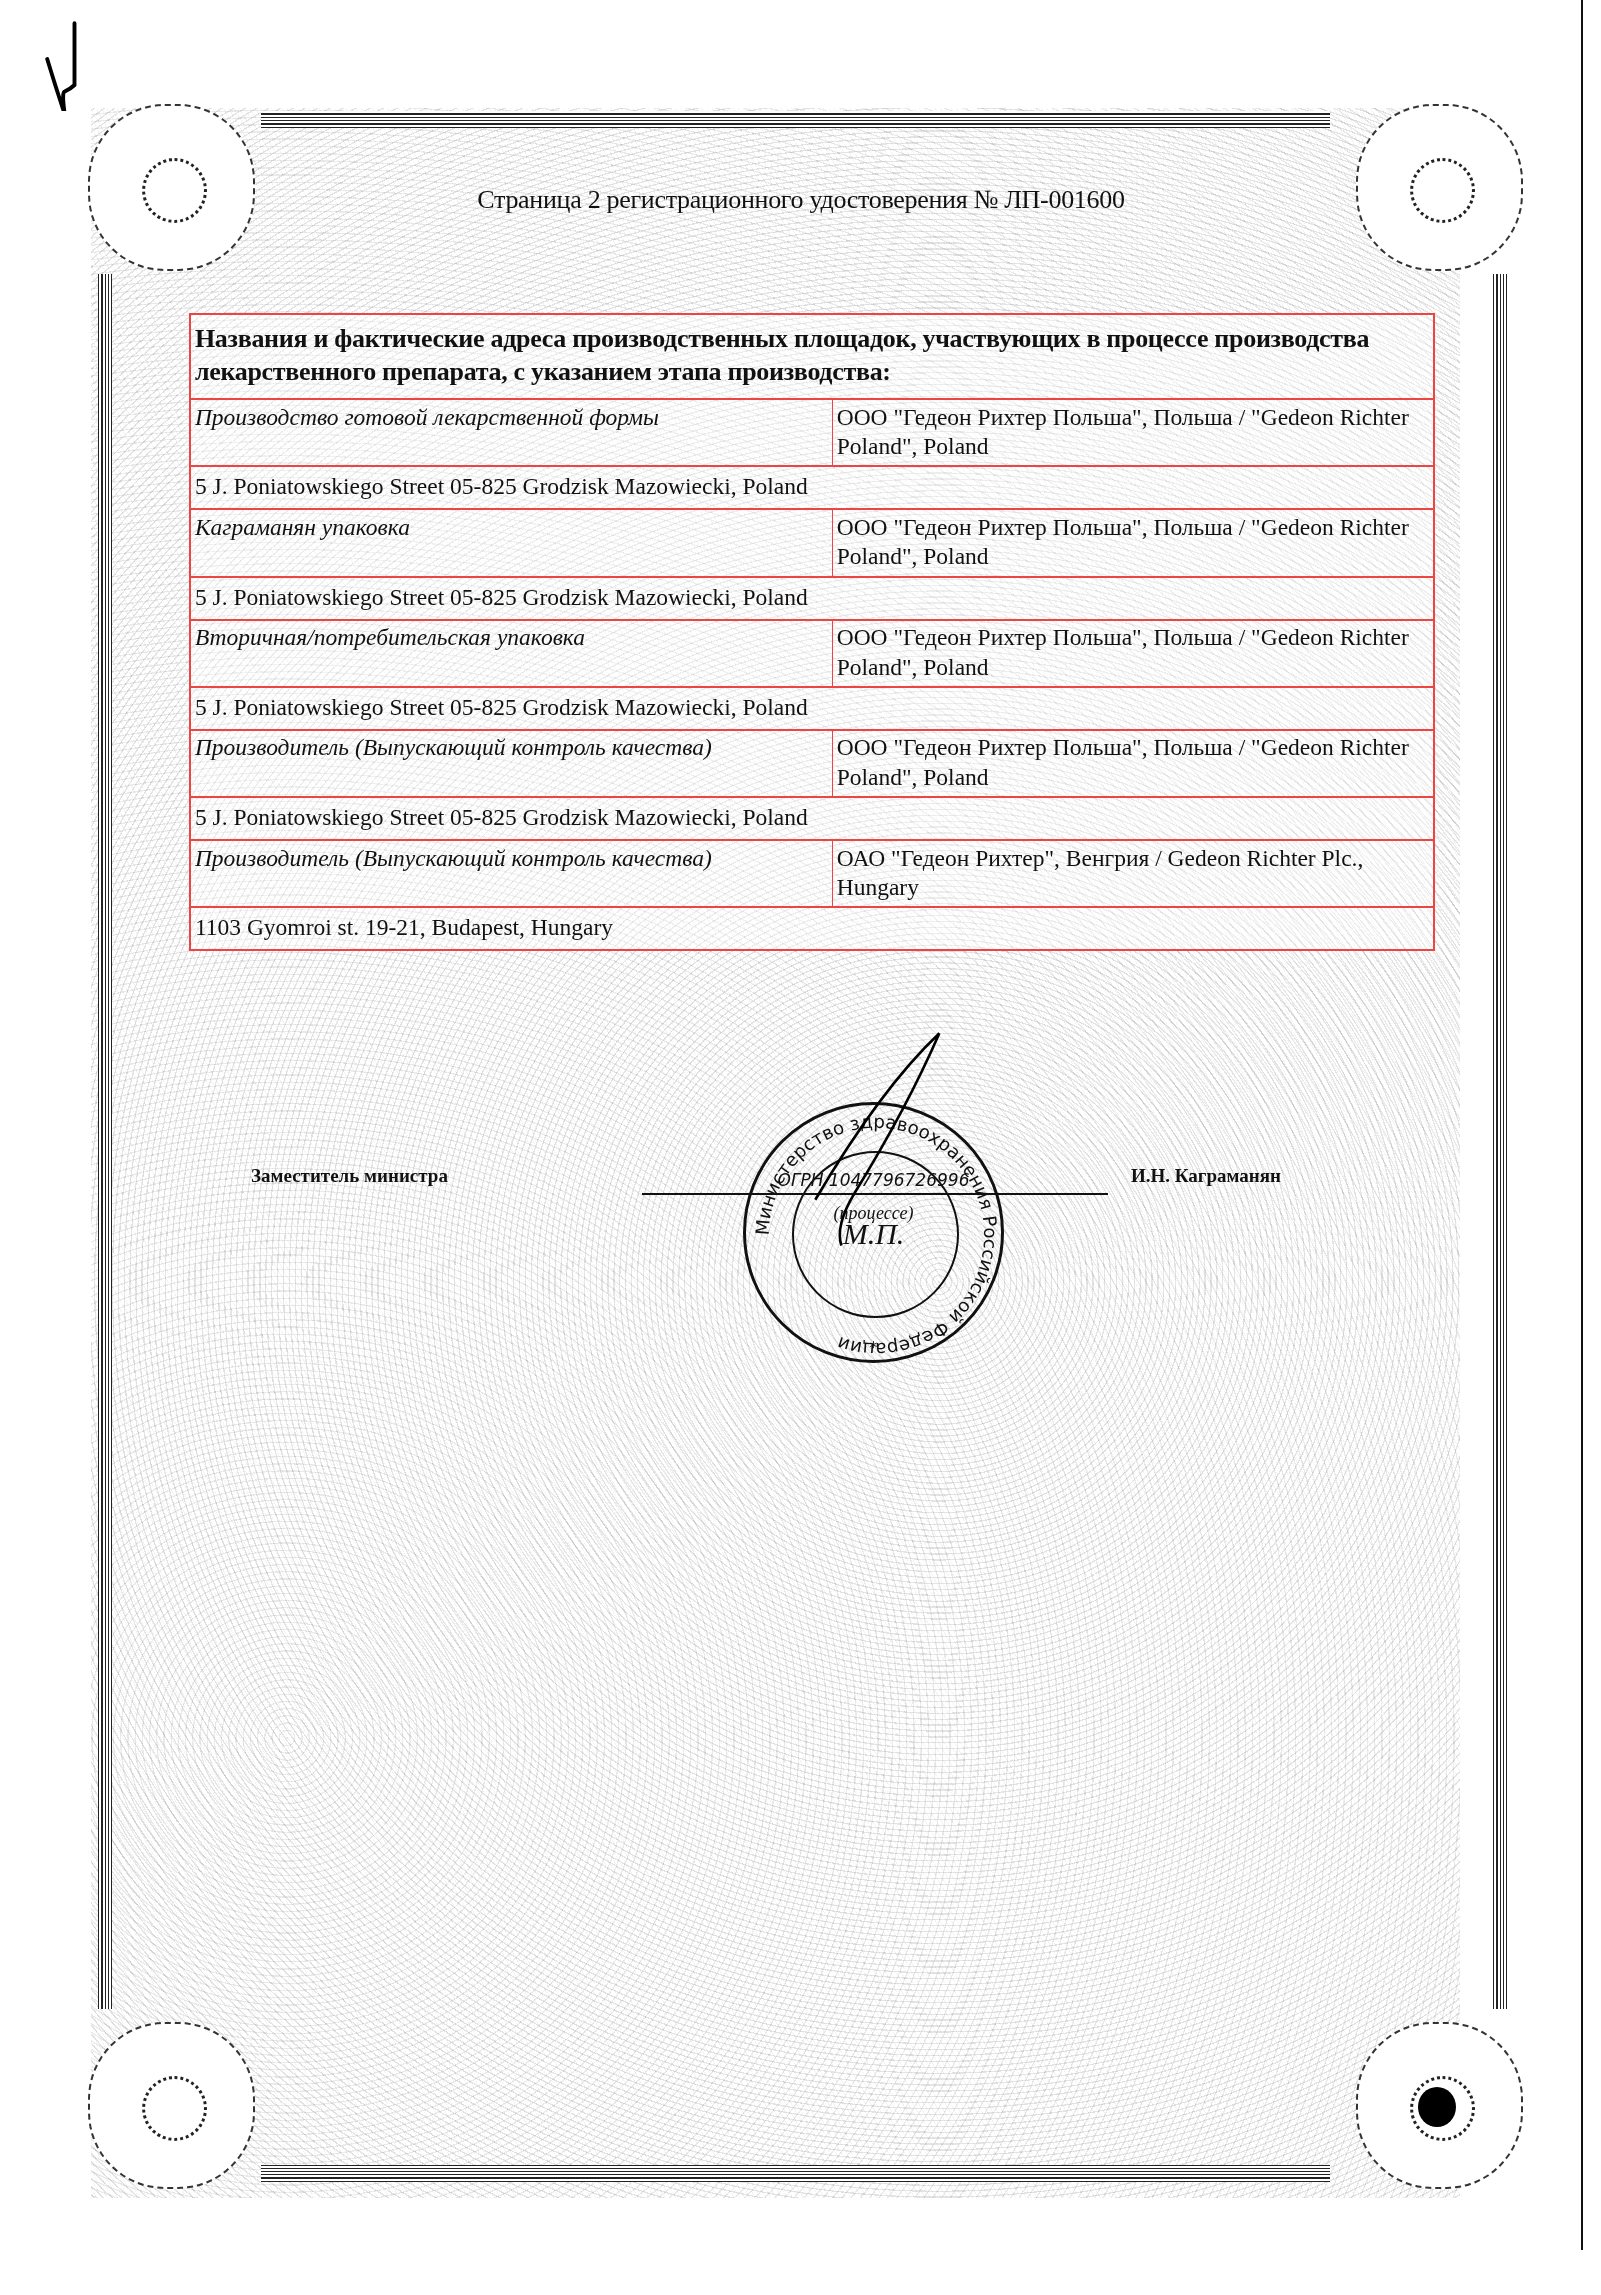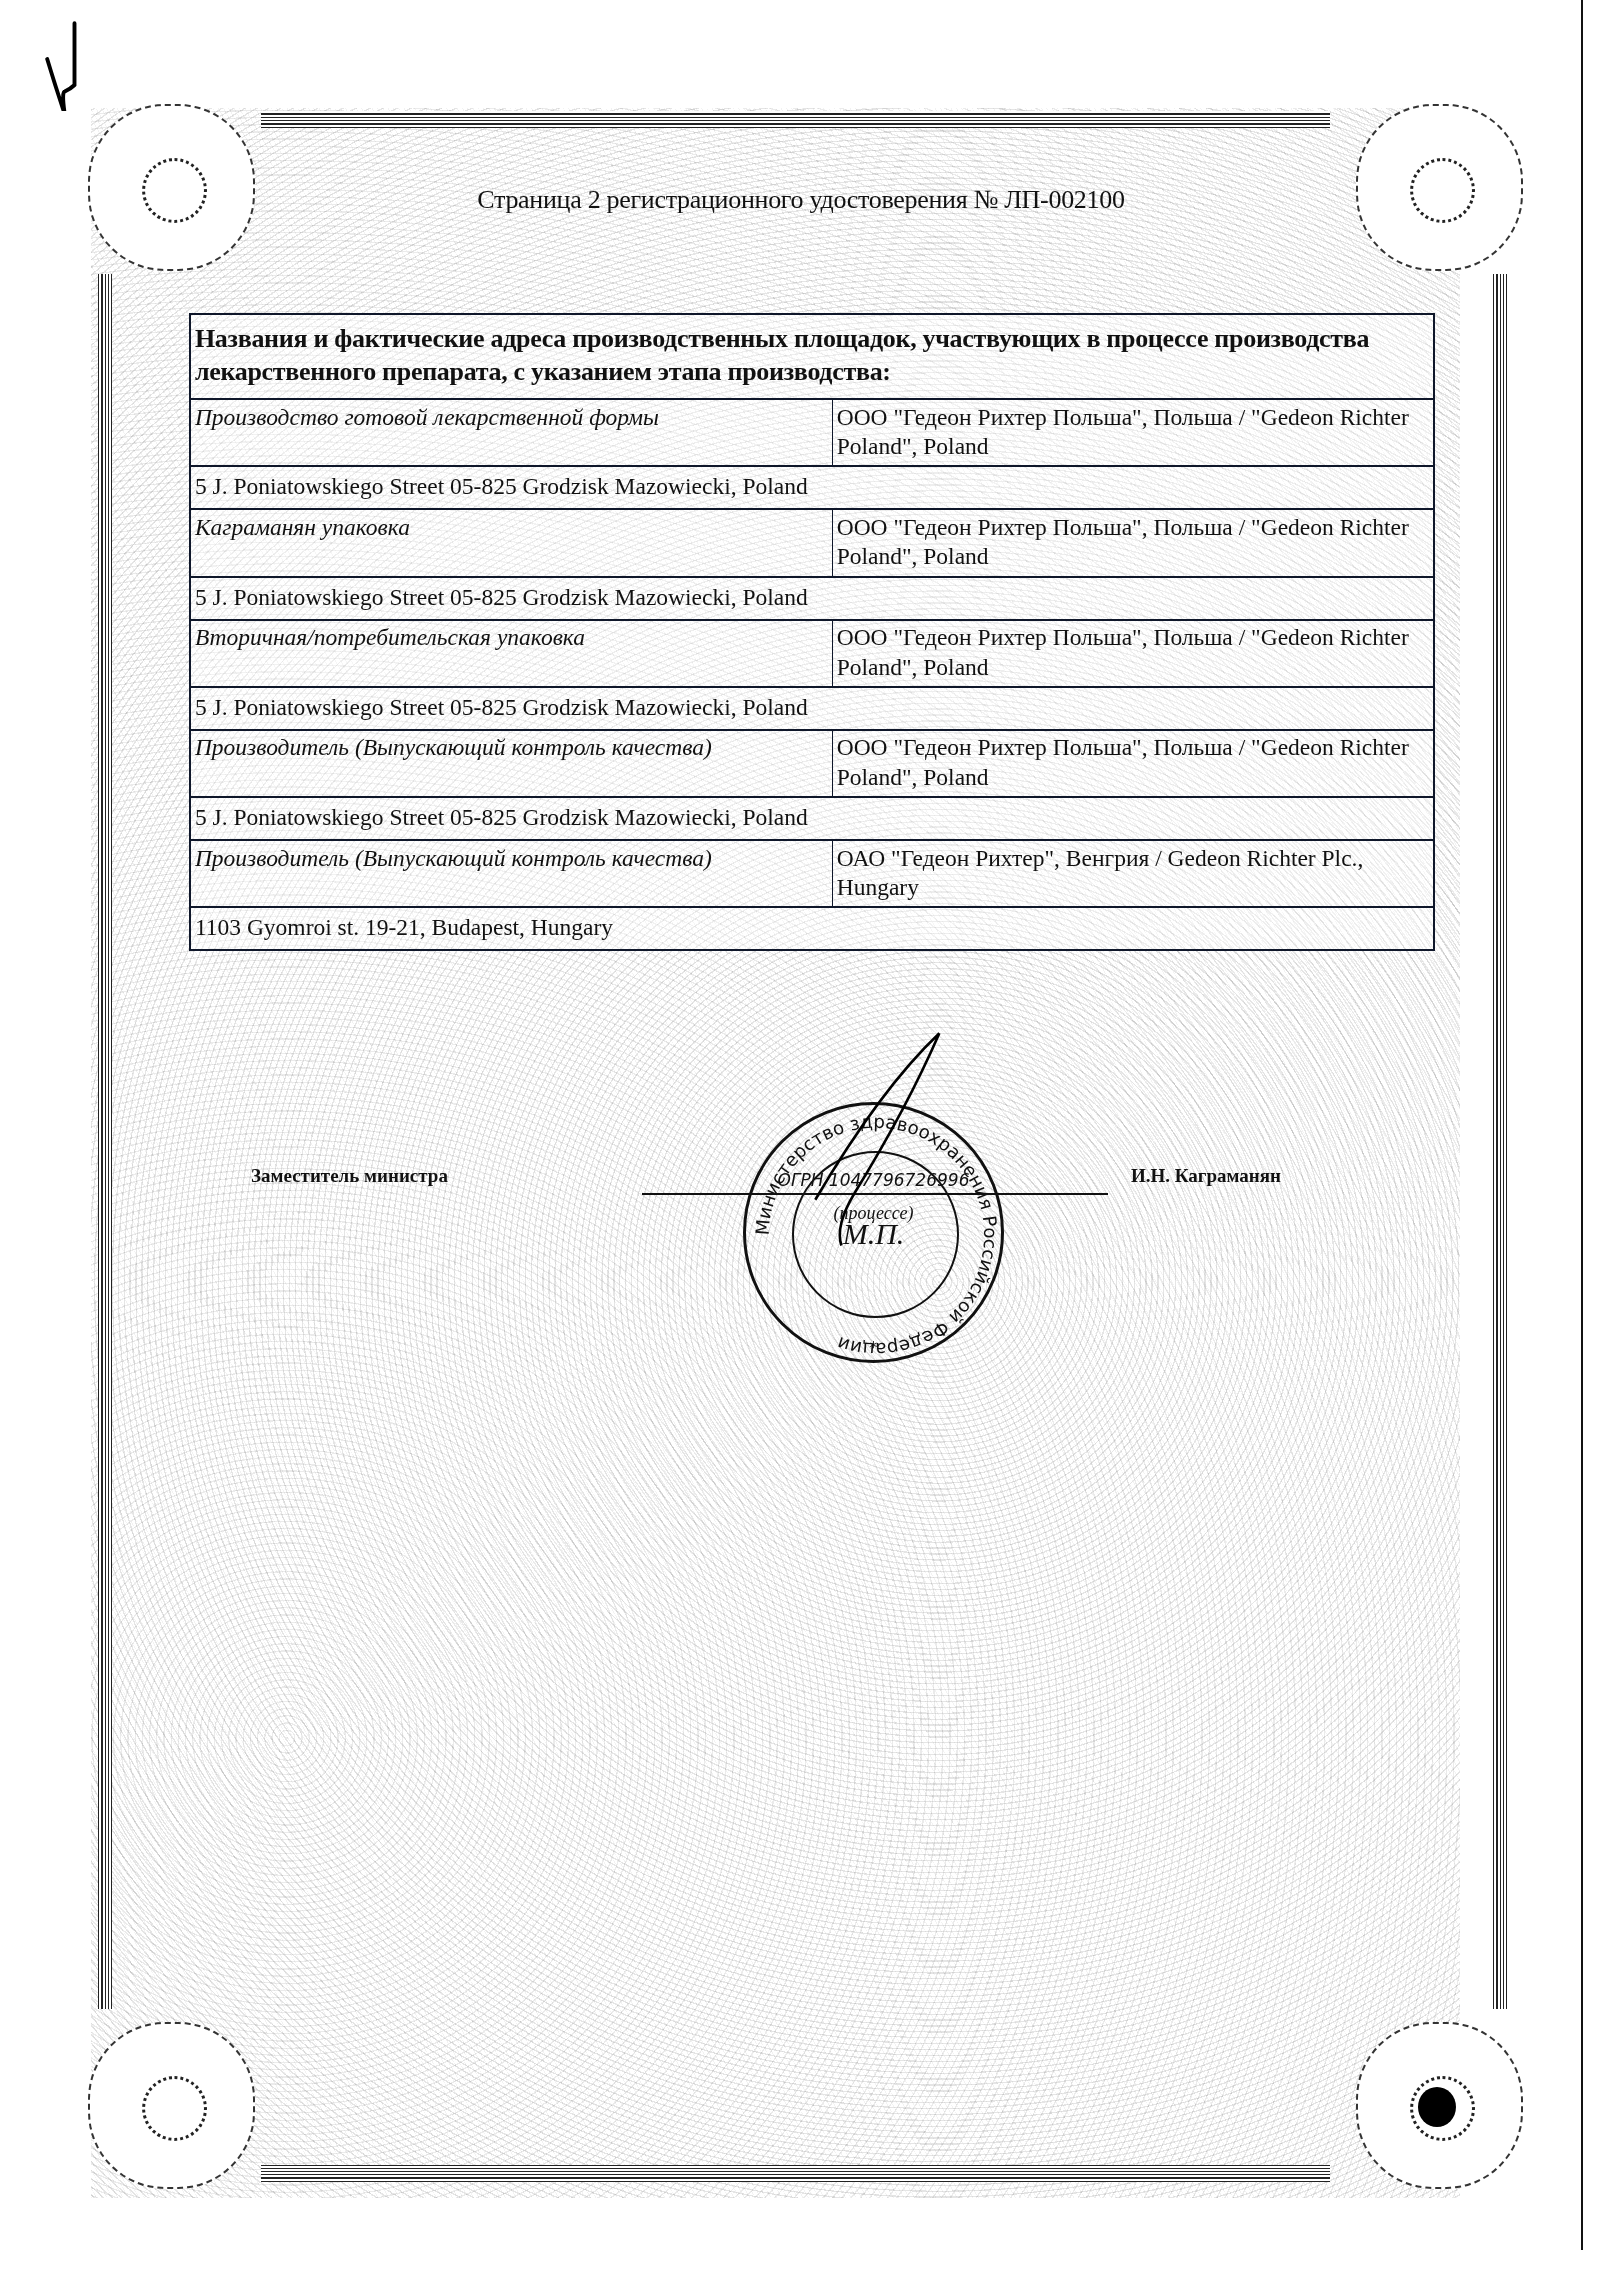--- a/index.html
+++ b/index.html
@@ -34,21 +34,21 @@
           background: #000; border-radius: 50%; }
 
   .initial-mark { position: absolute; left: 42px; top: 19.6px; width: 39px; height: 91px; }
   .right-edge-line { position: absolute; left: 1581px; top: 0; width: 2px; height: 2250px; background: #111; }
 
   .page-title { position: absolute; left: 0; width: 1602px; top: 185px; text-align: center;
                 font-size: 26px; letter-spacing: -0.3px; }
 
   table.sites { position: absolute; left: 189px; top: 313px; width: 1246px;
                 border-collapse: collapse; font-size: 23.5px; line-height: 1.25; }
-  table.sites td { border: 2px solid #0f172a; padding: 2.6px 3.9px; vertical-align: top;
+  table.sites td { border: 2px solid #ef4444; padding: 2.6px 3.9px; vertical-align: top;
                    background: rgba(255,255,255,0.35); }
   table.sites td.head { font-weight: bold; font-size: 26px; padding: 6.5px 3.9px 9px 3.9px;
                         line-height: 1.3; letter-spacing: -0.3px; }
   table.sites td.stage { font-style: italic; width: 633px; border-right-width: 0.7px; margin-top: 12px; }
   table.sites td.company { border-left-width: 0.7px; }
   table.sites td.address { padding: 5.2px 3.9px 6.5px 3.9px; }
   tr.stage-row td { height: 60px; }
 
   .signature { position: absolute; top: 1165px; font-weight: bold; font-size: 19px; }
   .sig-role { left: 251px; }
@@ -79,21 +79,21 @@
 <div class="rosette ros-tr"></div>
 <div class="rosette ros-bl"></div>
 <div class="rosette ros-br"></div>
 <div class="hole"></div>
 <div class="right-edge-line"></div>
 
 <svg class="initial-mark" viewBox="0 0 60 140">
   <path d="M8 60 Q20 100 35 145 Q30 110 35 110 Q45 105 50 100 L50 5" fill="none" stroke="#000" stroke-width="6" stroke-linecap="round"></path>
 </svg>
 
-<div class="page-title">Страница 2 регистрационного удостоверения № ЛП-002100</div>
+<div class="page-title">Страница 2 регистрационного удостоверения № ЛП-001600</div>
 
 <table class="sites">
   <tbody>
       <tr>
     <td class="head" colspan="2">Названия и фактические адреса производственных площадок, участвующих в процессе производства лекарственного препарата, с указанием этапа производства:</td>
   </tr>
   <tr class="stage-row">
     <td class="stage">Производство готовой лекарственной формы</td>
     <td class="company">ООО "Гедеон Рихтер Польша", Польша / "Gedeon Richter Poland", Poland</td>
   </tr>

